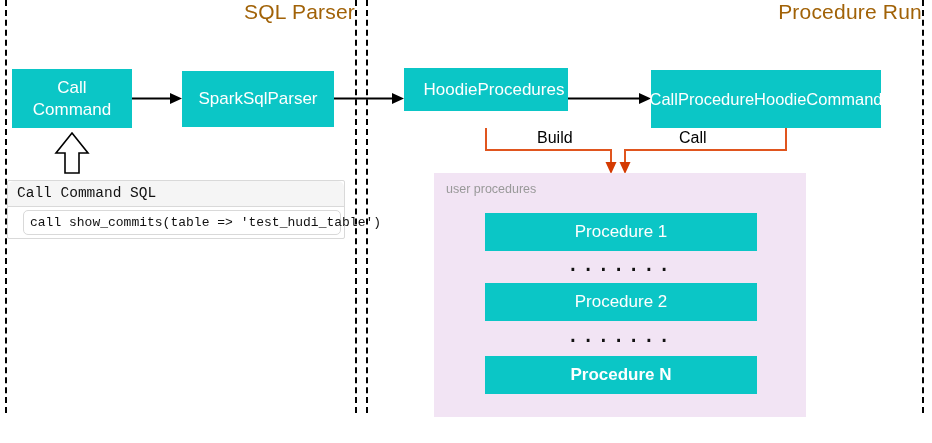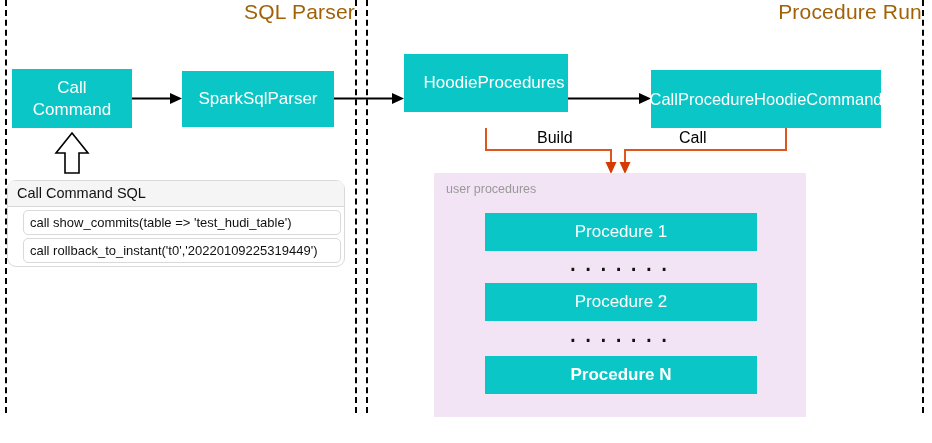--- a/index.html
+++ b/index.html
@@ -35,37 +35,38 @@
 
   .node {
     position: absolute;
     background: var(--teal);
     color: var(--box-text);
     display: flex; align-items: center; justify-content: center;
     text-align: center; font-size: 17px; line-height: 1.25;
   }
   #node-call-command       { left: 12px;  top: 69px; width: 120px; height: 59px; padding: 0 14px; }
   #node-spark-sql-parser   { left: 182px; top: 71px; width: 152px; height: 56px; }
-  #node-hoodie-procedures  { left: 404px; top: 54px; width: 164px; height: 58px; padding-left: 16px; }
+  #node-hoodie-procedures  { left: 404px; top: 68px; width: 164px; height: 43px; padding-left: 16px; }
   #node-call-proc-command  { left: 651px; top: 70px; width: 230px; height: 58px; font-size: 16.5px; }
 
   .edge-label {
     position: absolute; width: 70px; text-align: left;
     font-size: 16px; color: #000; top: 129px;
   }
   #label-build { left: 537px; }
   #label-call  { left: 679px; }
 
   
   #sql-panel {
     position: absolute; left: 7px; top: 180px; width: 338px;
     background: #ffffff;
     border: 1px solid var(--panel-border);
-    border-radius: 9px;
+    border-radius: 2px;
     padding: 0 0 3px 0;
+    font-family: Liberation Mono, monospace;
   }
   #sql-panel .panel-header {
     background: var(--panel-header-bg);
     border-bottom: 1px solid var(--panel-border);
     border-radius: 6px 6px 0 0;
     font-size: 14.5px; color: #111;
     padding: 4px 9px 5px 9px;
   }
   .sql-row {
     margin: 3px 3px 0 15px;
@@ -148,21 +149,20 @@
   <div class="node" id="node-spark-sql-parser">SparkSqlParser</div>
   <div class="node" id="node-hoodie-procedures">HoodieProcedures</div>
   <div class="node" id="node-call-proc-command">CallProcedureHoodieCommand</div>
 
   <div class="edge-label" id="label-build">Build</div>
   <div class="edge-label" id="label-call">Call</div>
 
   <div id="sql-panel">
     <div class="panel-header">Call Command SQL</div>
     <div class="sql-row">call show_commits(table =&gt; 'test_hudi_table')</div>
-    <div class="sql-row">call rollback_to_instant('t0','20220109225319449')</div>
   </div>
 
   <div id="user-procedures">
     <div class="group-label">user procedures</div>
     <div class="proc-node" id="proc-1">Procedure 1</div>
     <div class="dots-row" id="dots-1">.......</div>
     <div class="proc-node" id="proc-2">Procedure 2</div>
     <div class="dots-row" id="dots-2">.......</div>
     <div class="proc-node" id="proc-n">Procedure N</div>
   </div>

